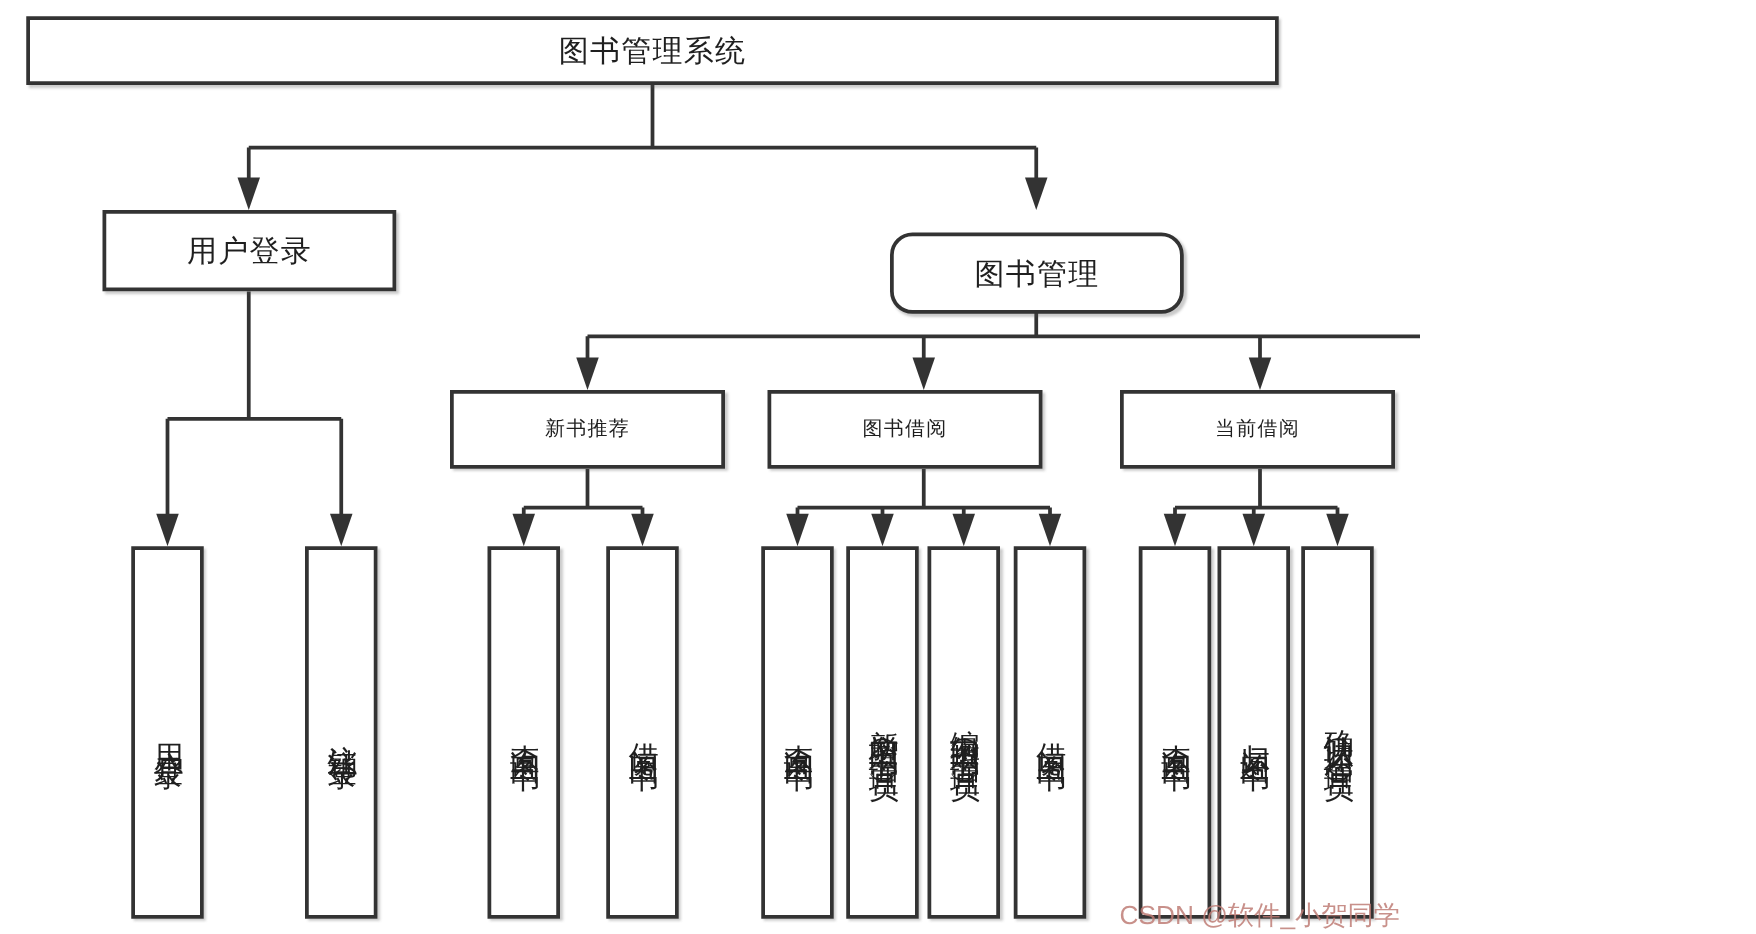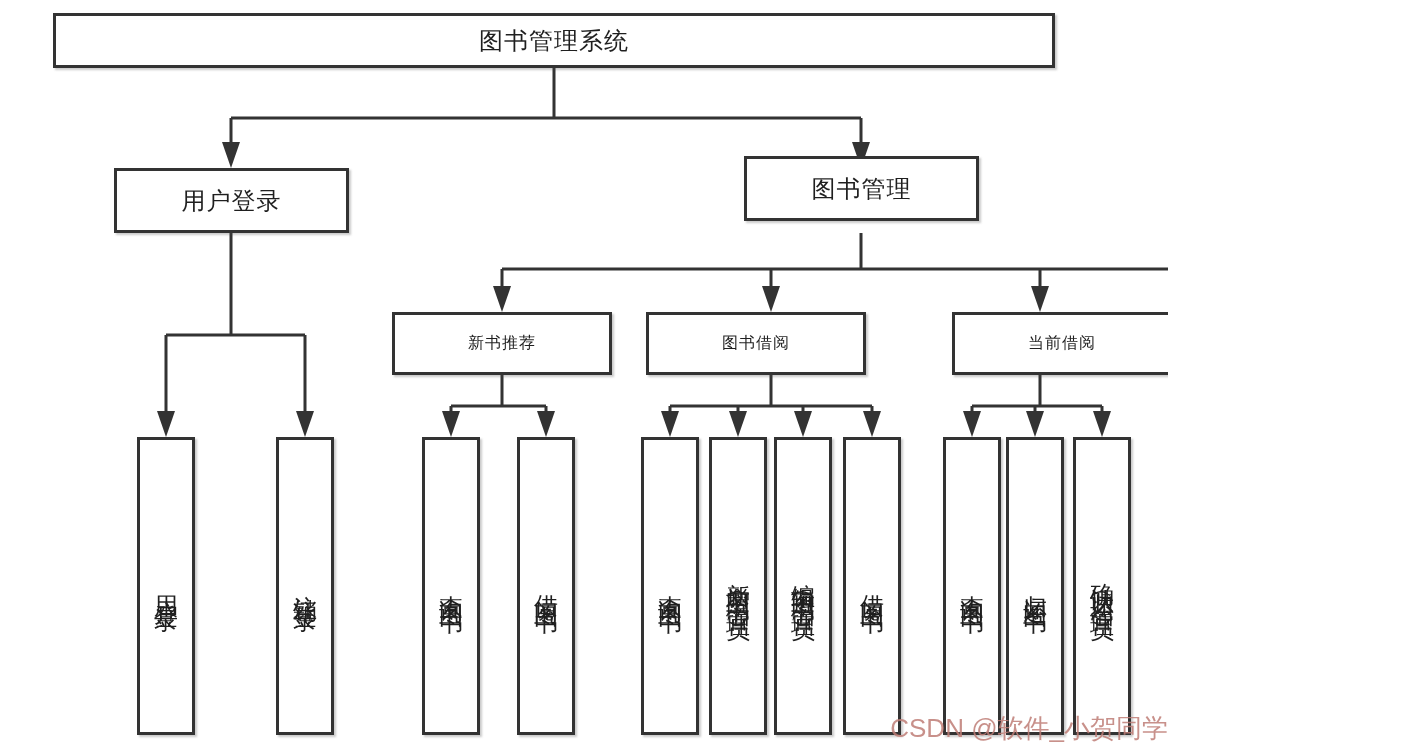--- a/index.html
+++ b/index.html
@@ -7,21 +7,20 @@
     padding: 0;
     background: #ffffff;
   }
   .canvas {
     position: relative;
     width: 1136px;
     height: 747px;
     background: #ffffff;
     overflow: hidden;
     font-family: "Liberation Sans", "DejaVu Sans", sans-serif;
-    margin-left: 32px;
   }
   .connectors {
     position: absolute;
     left: 0;
     top: 0;
     width: 1405px;
     height: 747px;
     z-index: 1;
   }
   .node {
@@ -46,23 +45,23 @@
   .node.leaf span {
     writing-mode: vertical-rl;
     text-orientation: mixed;
     font-size: 24px;
     letter-spacing: 5px;
     line-height: 1;
     white-space: nowrap;
   }
   .watermark {
     position: absolute;
-    right: 0;
+    right: 16px;
     bottom: 1px;
-    font-size: 26px;
+    font-size: 21px;
     color: rgba(190, 125, 118, 0.85);
     z-index: 5;
     white-space: nowrap;
   }
 </style>
 </head>
 <body>
 
 <div class="canvas">
 
@@ -109,31 +108,31 @@
     </g>
   </svg>
 
   <div class="node h" style="left:21px; top:13px; width:1002px; height:55px;">
     <span>图书管理系统</span>
   </div>
 
   <div class="node h" style="left:82px; top:168px; width:235px; height:65px;">
     <span>用户登录</span>
   </div>
-  <div class="node h" style="left:712px; top:156px; width:235px; height:65px;">
+  <div class="node h" style="left:712px; top:186px; width:235px; height:65px;border-radius:18px;">
     <span>图书管理</span>
   </div>
 
   <div class="node h lvl3" style="left:360px; top:312px; width:220px; height:63px;">
     <span>新书推荐</span>
   </div>
   <div class="node h lvl3" style="left:614px; top:312px; width:220px; height:63px;">
     <span>图书借阅</span>
   </div>
-  <div class="node h lvl3" style="left:920px; top:312px; width:220px; height:63px;">
+  <div class="node h lvl3" style="left:896px; top:312px; width:220px; height:63px;">
     <span>当前借阅</span>
   </div>
 
   <div class="node leaf" style="left:105px; top:437px; width:58px; height:298px;">
     <span>用户登录</span>
   </div>
   <div class="node leaf" style="left:244px; top:437px; width:58px; height:298px;">
     <span>注销登录</span>
   </div>
 

